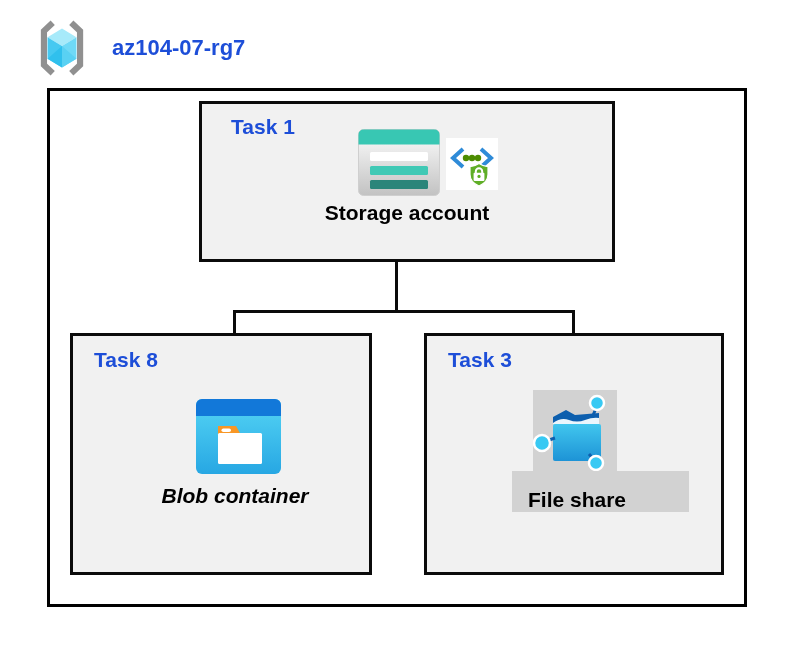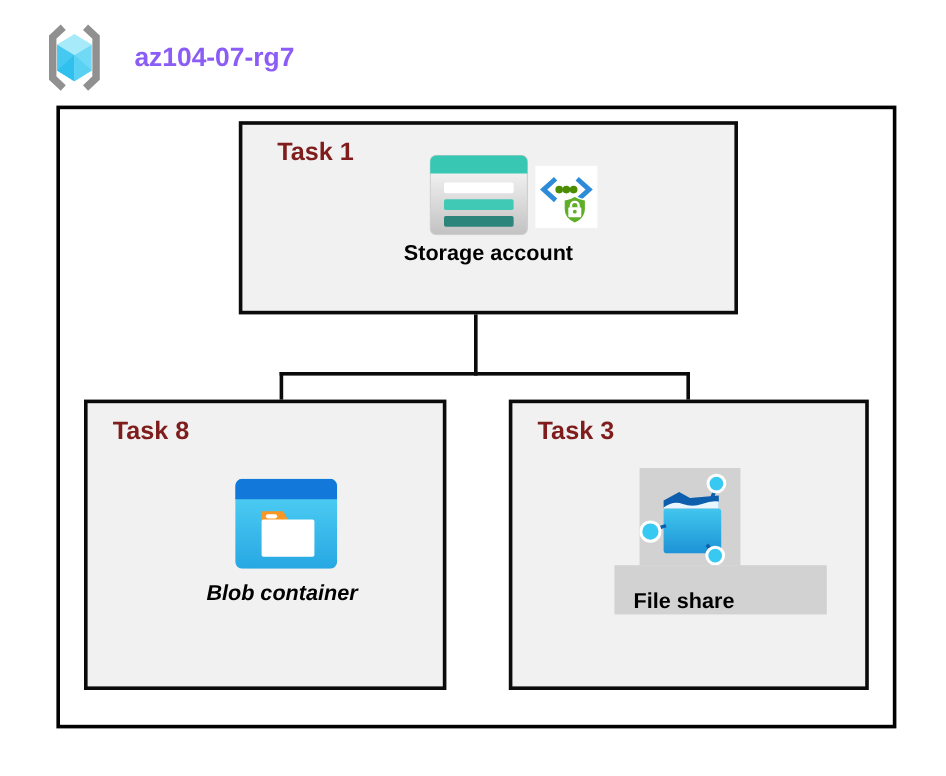--- a/index.html
+++ b/index.html
@@ -1,33 +1,33 @@
 <!DOCTYPE html>
 <html><head>
 <meta charset="utf-8">
 <style>
   html,body{margin:0;padding:0;background:#ffffff;}
   body{width:788px;height:647px;font-family:"Liberation Sans",sans-serif;}
   .canvas{position:relative;width:788px;height:647px;background:#fff;overflow:hidden;}
 
   .rg-header{position:absolute;left:30px;top:16px;display:flex;align-items:center;gap:18px;}
-  .rg-title{font-size:22px;font-weight:700;color:#8b5cf6;}
+  .rg-title{font-size:22px;font-weight:700;color:#1d4ed8;}
 
   .outer-box{position:absolute;left:47px;top:88px;width:700px;height:519px;
              border:3px solid #000;background:#fff;box-sizing:border-box;}
 
   .task-box{position:absolute;background:#f1f1f1;border:3px solid #0b0b0b;box-sizing:border-box;}
   .task1{left:199px;top:101px;width:416px;height:161px;}
   .task2{left:70px;top:333px;width:302px;height:242px;}
   .task3{left:424px;top:333px;width:300px;height:242px;}
 
-  .task-label{position:absolute;left:29px;top:11px;color:#7f1d1d;font-weight:700;font-size:21px;}
+  .task-label{position:absolute;left:29px;top:11px;color:#1d4ed8;font-weight:700;font-size:21px;}
   .task2 .task-label,.task3 .task-label{left:21px;top:12px;}
 
-  .item-label{position:absolute;color:#000;font-weight:700;font-size:18px;}
+  .item-label{position:absolute;color:#000;font-weight:700;font-size:21px;}
   .label-task1{left:0;right:0;top:97px;text-align:center;}
   .label-task2{left:0;right:0;top:148px;text-align:center;transform:translateX(14px);font-style:italic;}
 
   .icon-abs{position:absolute;}
   .storage-icon{left:156px;top:25px;}
   .endpoint-icon{left:244px;top:34px;}
   .blob-icon{left:123px;top:63px;}
 
   .fs-icon-bg{position:absolute;left:106px;top:54px;width:84px;height:81px;background:#d2d2d2;}
   .fs-label-bg{position:absolute;left:85px;top:135px;width:177px;height:41px;background:#d2d2d2;

